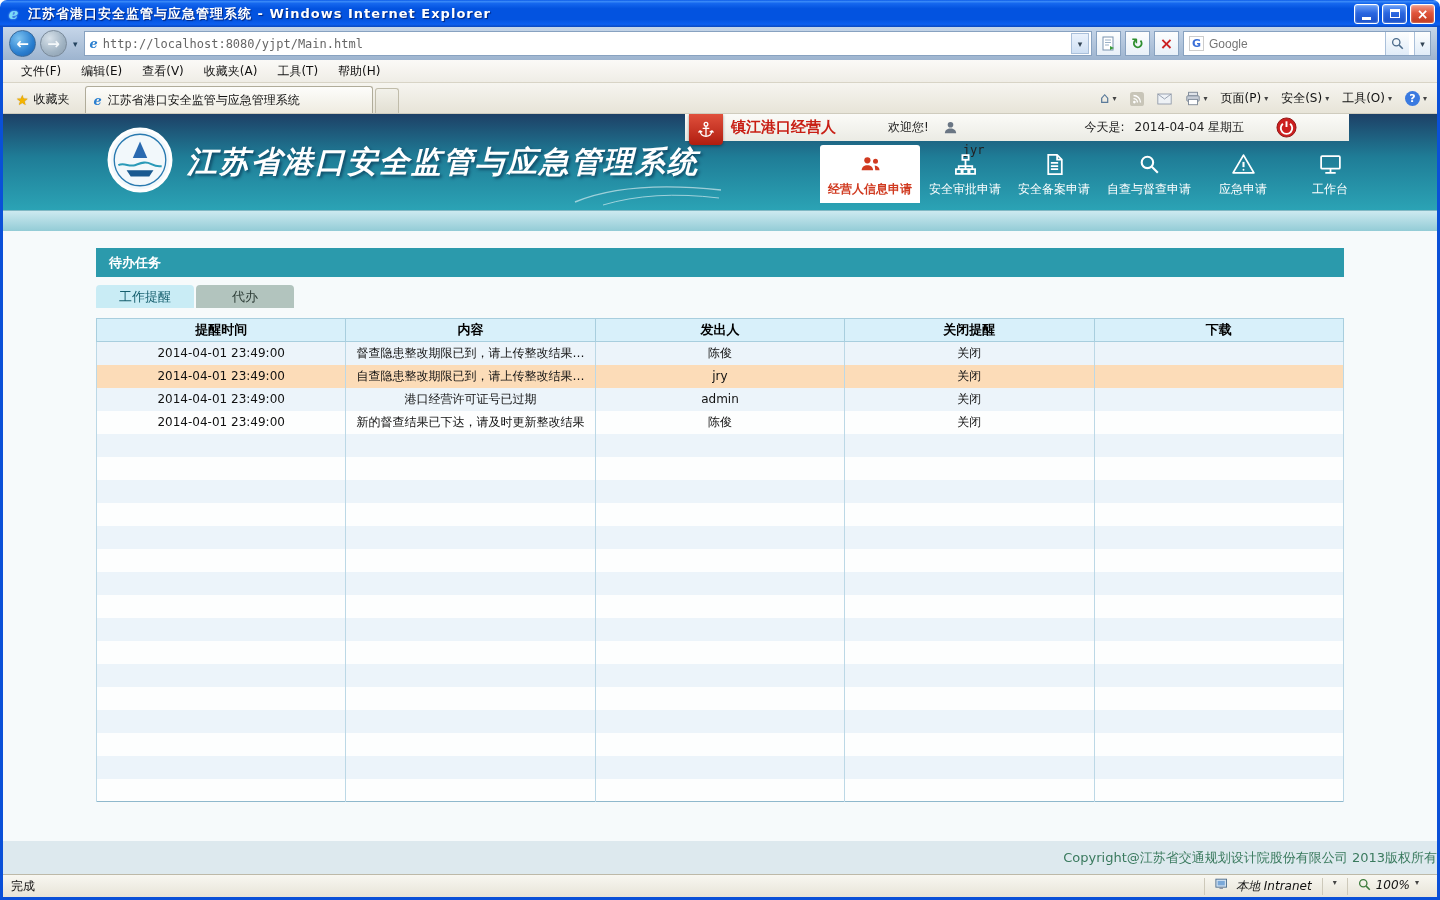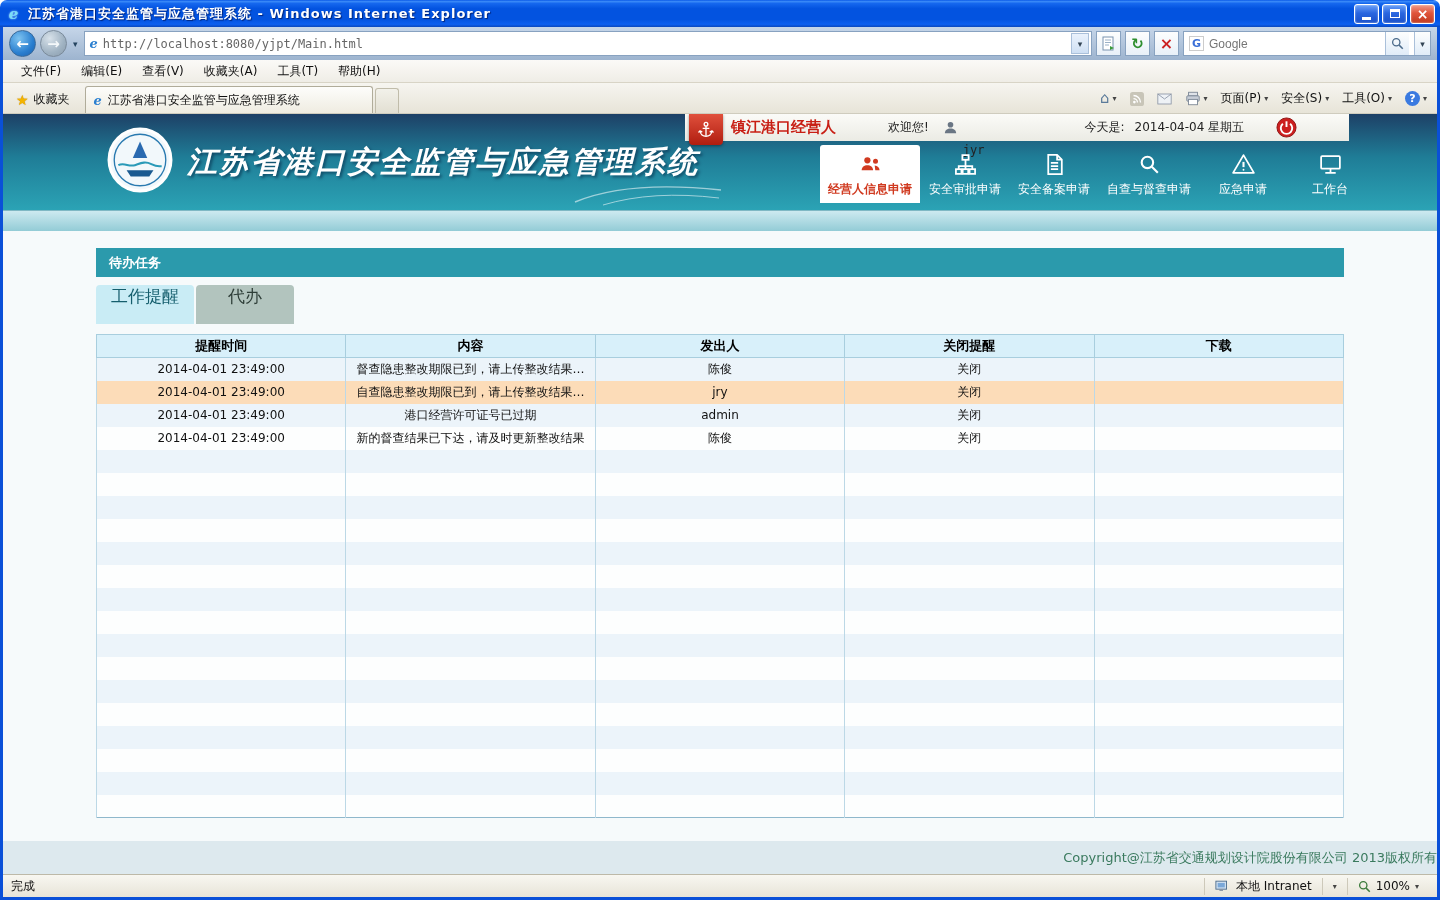--- a/index.html
+++ b/index.html
@@ -100,41 +100,41 @@
     font-size:12px; cursor:pointer; white-space:nowrap; }
   .nav-item svg { width:25px; height:25px; }
   .nav-item.active { background:#fff; color:var(--active-red,#d03a20); border-radius:3px 3px 0 0; font-weight:bold; }
 
   .sub-strip { height:21px; flex:0 0 21px; background:linear-gradient(#cdeaf0,#93ccd6); border-top:1px solid #7fb8c4; }
 
   .main { flex:1; min-height:0; }
   .panel { width:1248px; margin:17px auto 0; }
   .panel-title { height:29px; line-height:29px; background:var(--teal,#2b9aac); color:#fff; font-size:13px; font-weight:bold; padding-left:13px; }
   .tab-row { margin-top:8px; display:flex; gap:2px; }
-  .page-tab { width:98px; height:39px; line-height:23px; text-align:center; font-size:17px; border-radius:4px 4px 0 0; cursor:pointer; }
+  .page-tab { width:98px; height:23px; line-height:23px; text-align:center; font-size:13px; border-radius:4px 4px 0 0; cursor:pointer; }
   .page-tab.active { background:#c9ecf5; color:#155e6d; }
   .page-tab.inactive { background:#b2c4be; color:#2e3e38; }
 
   table.reminder { width:100%; border-collapse:collapse; margin-top:10px; table-layout:fixed; background:#b91c1c; border:1px solid #8fb8cc; }
   table.reminder th { height:23px; background:var(--header-blue,#d8f0fa); border:1px solid #a8cede; font-size:13px; font-weight:bold; color:#000; }
   table.reminder td { height:23px; border-left:1px solid #bcd8e6; border-right:1px solid #bcd8e6; font-size:12px; text-align:center;
     overflow:hidden; white-space:nowrap; text-overflow:ellipsis; color:#111; }
   td.col-content { text-align:left; padding:0 5px; }
   tr.row-odd  { background:var(--row-blue,#ecf4fa); }
   tr.row-even { background:#fdfefe; }
   tr.row-highlight { background:var(--highlight-orange,#fcdcb8); }
 
   .site-footer { height:33px; flex:0 0 33px; background:#dde9ee; display:flex; align-items:center; justify-content:flex-end;
     font-size:13px; color:#3a7a5e;padding-left:46px; }
 
   
   .statusbar { height:23px; flex:0 0 23px; background:linear-gradient(#f8f7f1,#e7e4d8); border-top:1px solid #bdb9a8;
     display:flex; align-items:center; font-size:12px; padding:0 8px; color:#111; }
   .status-left { flex:1; }
-  .status-sec { display:flex; align-items:center; gap:5px; padding:0 10px; border-left:1px solid #cdc9ba; height:17px; }
+  .status-sec { display:flex; gap:5px; padding:0 10px; border-left:1px solid #cdc9ba; height:17px;font-style:italic; }
   .zoom-caret { font-size:8px; color:#444; }
 </style>
 </head>
 <body>
 
 <div class="window">
 
   <div class="titlebar">
     <span class="ie-ico">e</span>
     <span class="title-text">江苏省港口安全监管与应急管理系统 - Windows Internet Explorer</span>

